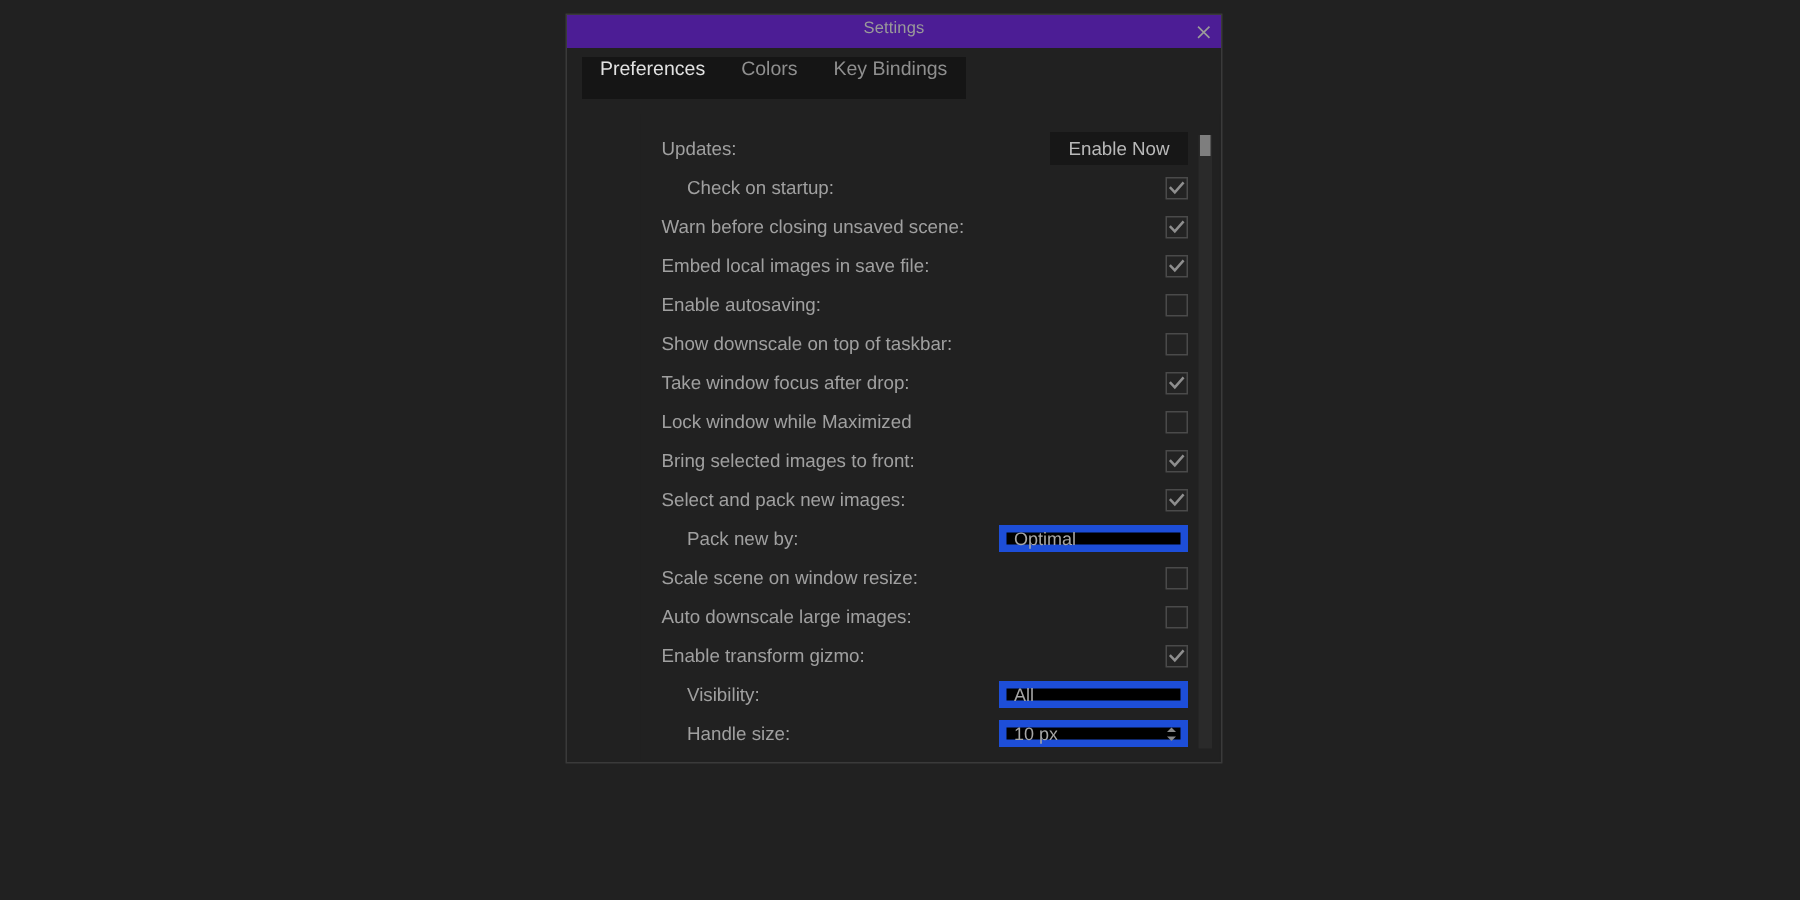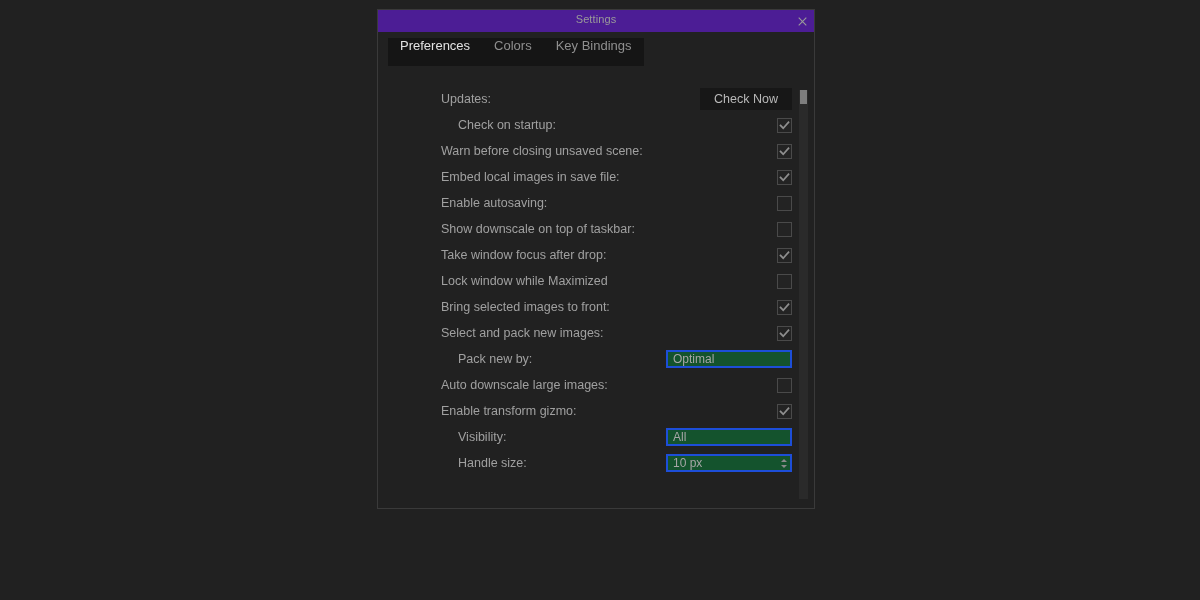--- a/index.html
+++ b/index.html
@@ -161,22 +161,22 @@
     cursor: pointer;
     user-select: none;
     font-family: "Liberation Sans", sans-serif;
   }
 
   
   .field {
     width: 126px;
     height: 18px;
     box-sizing: border-box;
-    background: #14532d;
-    border: 2px solid #1d4ed8;
+    background: #000000;
+    border: 5px solid #1d4ed8;
     color: #a6a6a6;
     font-size: 12px;
     display: flex;
     align-items: center;
     padding: 0 5px;
     cursor: pointer;
     position: relative;
   }
   .field .field-value {
     white-space: nowrap;
@@ -251,21 +251,21 @@
       <div class="tab">
         <span>Key Bindings</span>
       </div>
     </div>
 
     <div class="panel">
       <div class="rows" id="rows-container">
           <div class="row">
             <div class="row-label">Updates:</div>
             <div class="row-control">
-              <button class="push-button">Check Now</button>
+              <button class="push-button">Enable Now</button>
             </div>
           </div>
           <div class="row indent">
             <div class="row-label">Check on startup:</div>
             <div class="row-control">
               <div class="checkbox">
                 <svg width="11" height="11" viewBox="0 0 11 11" aria-hidden="true">
                   <path d="M1.5,5.4 L4.2,8.2 L9.5,2.2" stroke="#8e8e8e" stroke-width="1.7" fill="none" stroke-linecap="square"></path>
                 </svg>
               </div>
@@ -338,20 +338,26 @@
                 </svg>
               </div>
             </div>
           </div>
           <div class="row indent">
             <div class="row-label">Pack new by:</div>
             <div class="row-control">
               <div class="field">
                 <span class="field-value">Optimal</span>
               </div>
+            </div>
+          </div>
+          <div class="row">
+            <div class="row-label">Scale scene on window resize:</div>
+            <div class="row-control">
+              <div class="checkbox off"></div>
             </div>
           </div>
           <div class="row">
             <div class="row-label">Auto downscale large images:</div>
             <div class="row-control">
               <div class="checkbox off"></div>
             </div>
           </div>
           <div class="row">
             <div class="row-label">Enable transform gizmo:</div>

